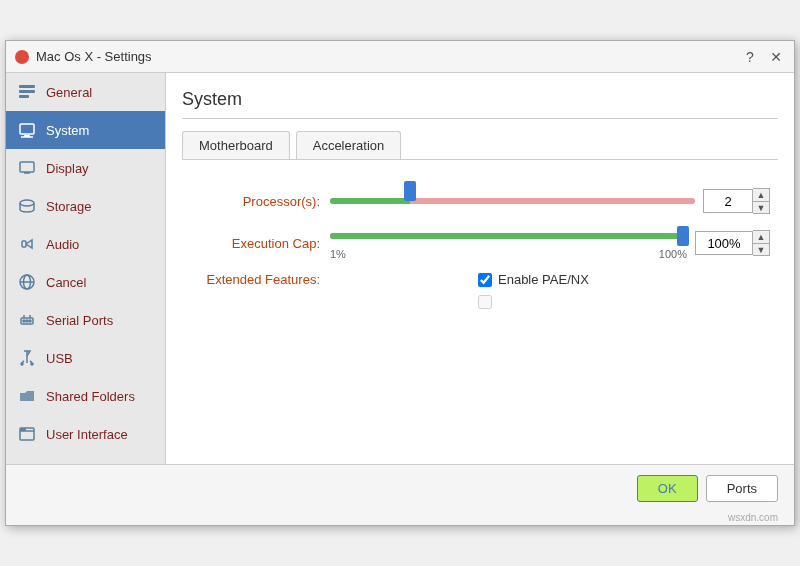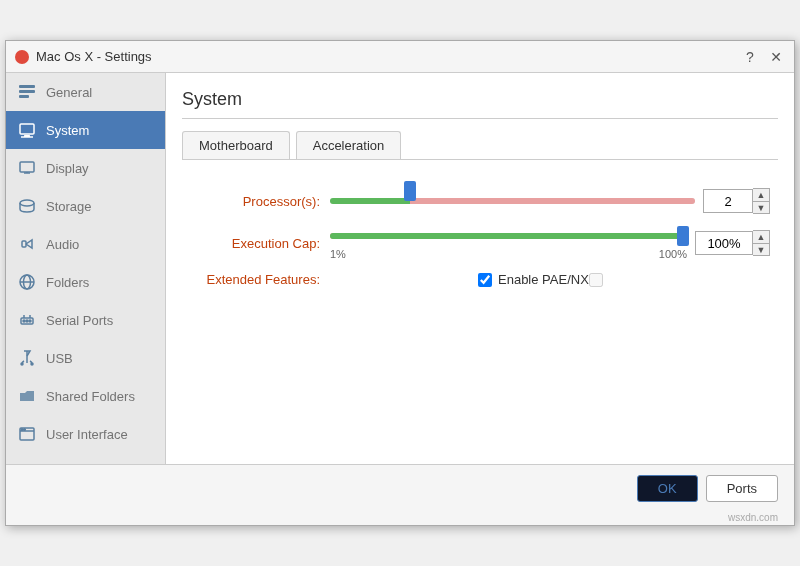--- a/index.html
+++ b/index.html
@@ -66,21 +66,21 @@
       background: #e8e8e8;
       border-right: 1px solid #ccc;
       overflow-y: auto;
     }
     .sidebar-item {
       display: flex;
       align-items: center;
       padding: 8px 10px;
       cursor: pointer;
       gap: 8px;
-      color: #737373;
+      color: #7f1d1d;
     }
     .sidebar-item.active {
       background: #4a7ab5;
       color: #fff;
     }
     .sidebar-item.active .sidebar-icon { color: #fff; }
     .sidebar-icon {
       width: 22px;
       height: 22px;
       display: flex;
@@ -236,39 +236,39 @@
     }
     .checkbox-row input[type=checkbox] {
       width: 14px;
       height: 14px;
     }
     .checkbox-label { font-size: 13px; color: #333; }
     .checkbox-label.disabled { color: #aaa; }
     .extended-features-section {
       margin-left: 148px;
       display: flex;
-      flex-direction: row;
+      flex-direction: column;
       gap: 0;
     }
     .footer {
       border-top: 1px solid #ccc;
       padding: 10px 16px;
       display: flex;
       justify-content: flex-end;
       gap: 8px;
       background: #f5f5f5;
     }
     .footer-btn {
       padding: 5px 20px;
       font-size: 13px;
       cursor: pointer;
       border-radius: 3px;
     }
     .btn-ok {
-      background: #0f172a;
+      background: #bef264;
       border: 1px solid #4a7ab5;
       color: #4a7ab5;
     }
     .btn-cancel {
       background: #fff;
       border: 1px solid #aaa;
       color: #333;
     }
     .watermark {
       font-size: 10px;
@@ -358,21 +358,21 @@
       </div>
 
       <div class="sidebar-item">
         <div class="sidebar-icon">
           <svg viewBox="0 0 20 20" fill="none" stroke="#5a7fa0" stroke-width="1.5">
               <circle cx="10" cy="10" r="7"></circle>
               <ellipse cx="10" cy="10" rx="3.5" ry="7"></ellipse>
               <line x1="3" y1="10" x2="17" y2="10"></line>
             </svg>
         </div>
-        <span class="sidebar-label">Folders</span>
+        <span class="sidebar-label">Cancel</span>
       </div>
 
       <div class="sidebar-item">
         <div class="sidebar-icon">
           <svg viewBox="0 0 20 20" fill="none" stroke="#5a7fa0" stroke-width="1.5">
               <rect x="4" y="8" width="12" height="6" rx="1"></rect>
               <circle cx="7" cy="11" r="1" fill="#5a7fa0"></circle>
               <circle cx="10" cy="11" r="1" fill="#5a7fa0"></circle>
               <circle cx="13" cy="11" r="1" fill="#5a7fa0"></circle>
               <line x1="7" y1="5" x2="7" y2="8"></line>

